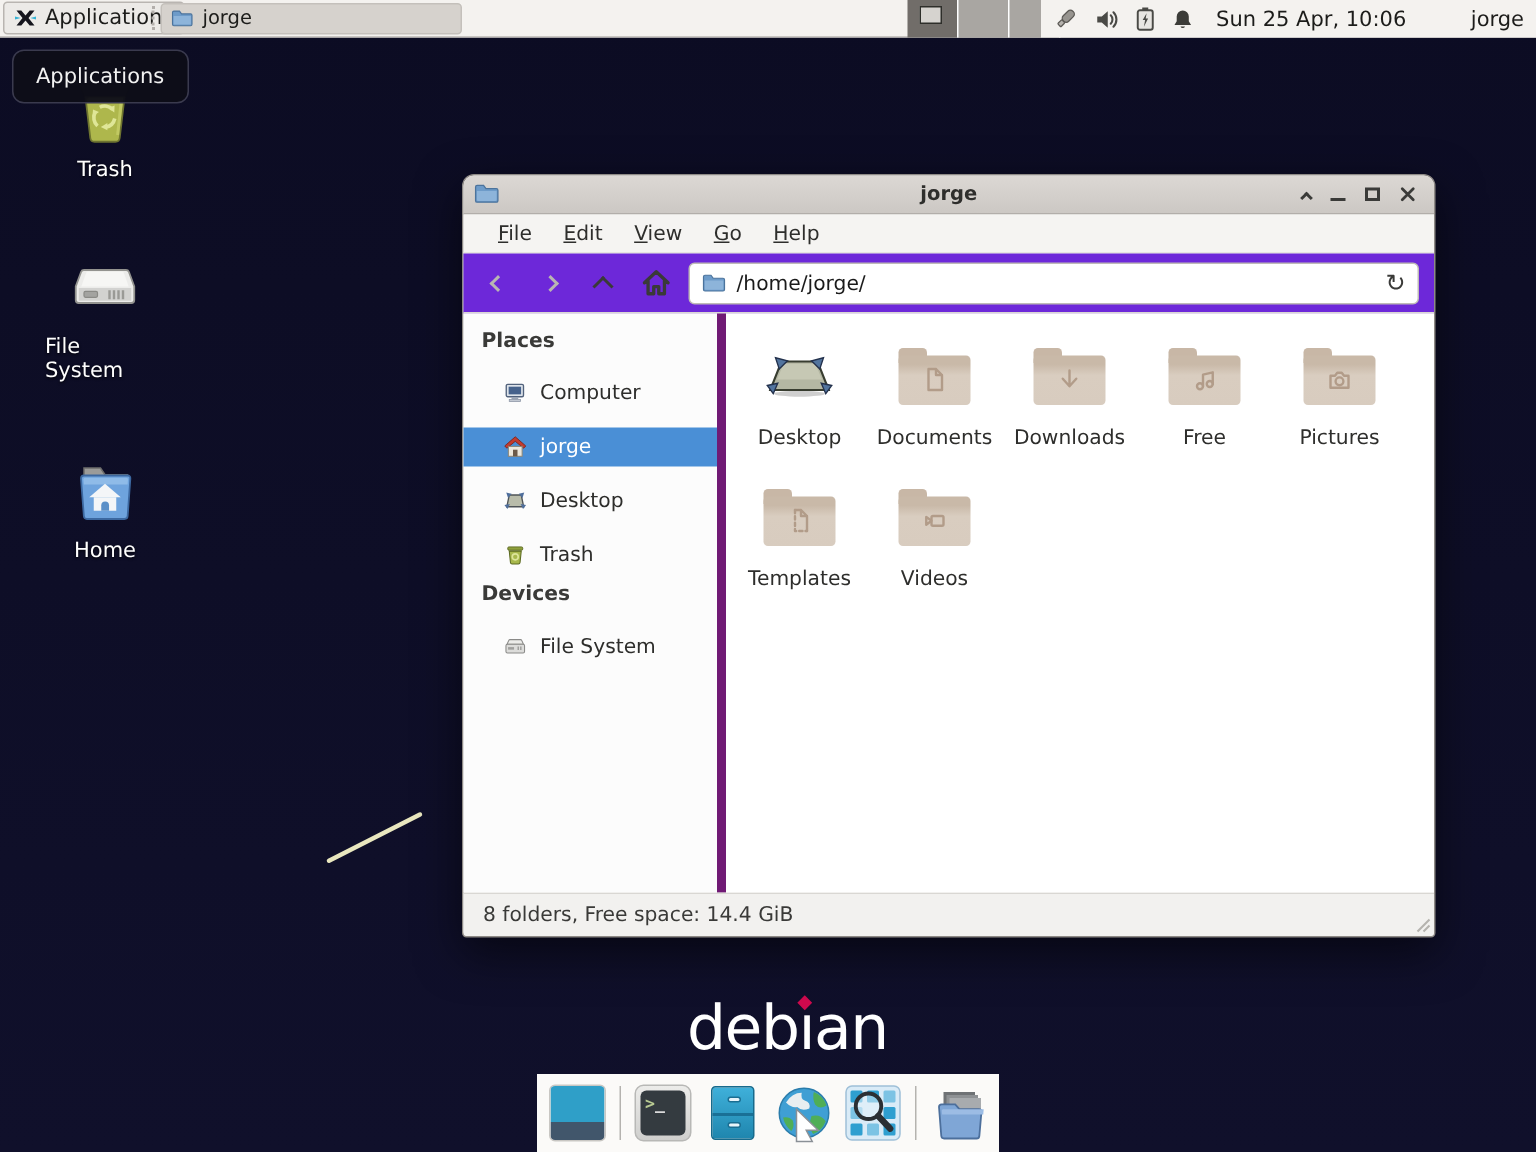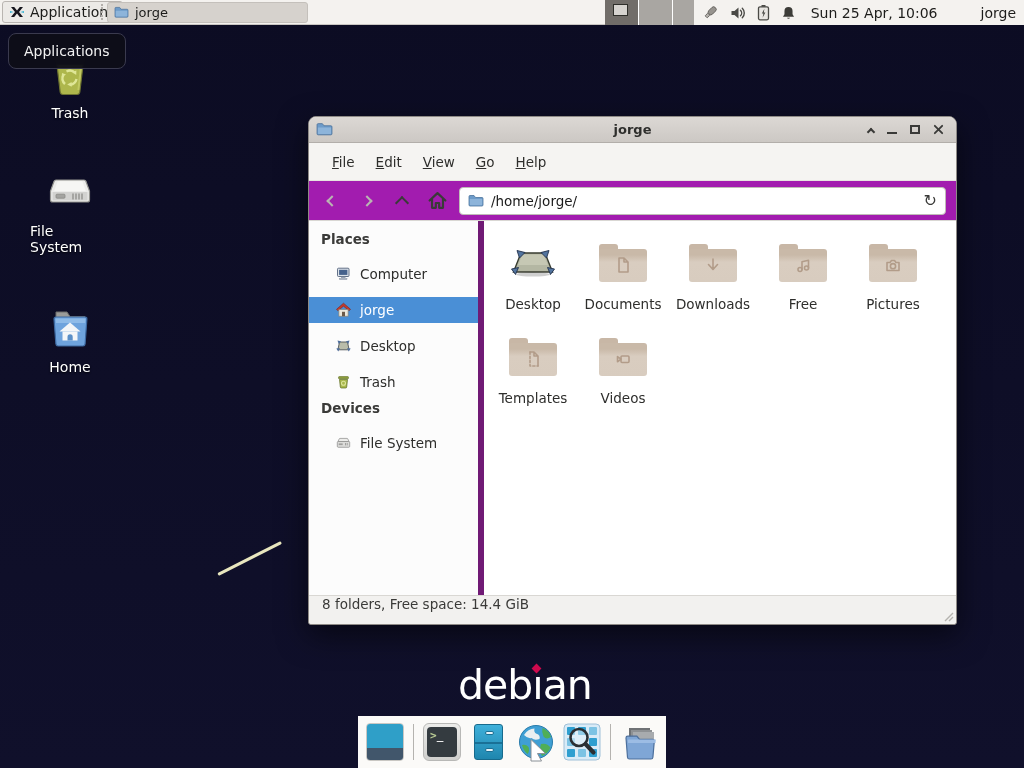--- a/index.html
+++ b/index.html
@@ -38,25 +38,25 @@
   .wbtns { margin-left:auto; display:flex; align-items:center; gap:13px; padding-right:12px; z-index:2; }
   .chev { display:inline-block; width:8px; height:8px; border-top:2px solid #3a3a38; border-right:2px solid #3a3a38; }
   .chev.up { transform:rotate(-45deg); }
   .chev.left { transform:rotate(-135deg); }
   .chev.right { transform:rotate(45deg); }
   .chev.dis { border-color:#b9b6b2; }
   .btn-shade .chev { width:6px; height:6px; }
   .btn-min { width:10px; height:2px; background:#3a3a38; margin-top:7px; }
   .btn-max { width:10px; height:9px; border:2px solid #3a3a38; }
 
-  .menubar { height:38px; display:flex; align-items:center; gap:21px; padding-left:23px; font-size:13.5px; color:#2e2e2c; background:#f5f4f2; border-bottom:1px solid #e6e4e0; flex:none; }
+  .menubar { height:26px; display:flex; align-items:center; gap:21px; padding-left:23px; font-size:13.5px; color:#2e2e2c; background:#f5f4f2; border-bottom:1px solid #e6e4e0; flex:none; }
   .menu-item { display:inline-block; }
   .menu-item::first-letter { text-decoration:underline; }
 
-  .toolbar { height:40px; display:flex; align-items:center; gap:9px; padding:0 10px; background:#a21caf; border-bottom:1px solid #d9d7d3; flex:none; }
+  .toolbar { height:40px; display:flex; align-items:center; gap:9px; padding:0 10px; background:#6d28d9; border-bottom:1px solid #d9d7d3; flex:none; }
   .navbtn { width:26px; height:26px; display:flex; align-items:center; justify-content:center; }
   .pathbar { flex:1; height:28px; background:#fff; border:1px solid #bfbbb7; border-radius:4px; display:flex; align-items:center; gap:7px; padding:0 8px; font-size:13.5px; color:#1a1a1a; }
   .reload { margin-left:auto; font-size:16px; color:#3a3a38; line-height:1; }
 
   .content { flex:1; display:flex; min-height:0; }
   .sidebar { width:175px; background:#fcfcfc; border-right:6px solid #701a75; padding-top:5px; font-size:13.5px; color:#2e2e2c; flex:none; }
   .side-header { font-weight:bold; padding:5px 12px 4px; color:#3a3a38; }
   .side-item { display:flex; align-items:center; gap:8px; height:26px; padding-left:26px;margin-top:10px; }
   .side-item.selected { background:#4a8fd6; color:#fff; }
   .side-item svg { flex:none; display:block; }
@@ -66,21 +66,21 @@
   .cell .icn { width:48px; height:48px; position:relative; }
   .cell .flabel { margin-top:9px; font-size:13.5px; color:#2e2e2c; }
 
   
   .fold { position:absolute; left:0; top:5px; width:48px; height:38px; }
   .fold .tab { position:absolute; top:0; left:0; width:19px; height:10px; background:#c8b7a6; border-radius:3px 3px 0 0; }
   .fold .fbody { position:absolute; top:5px; left:0; width:48px; height:33px; border-radius:3px; background:linear-gradient(#c9b9a8 0%,#c9b9a8 18%,#d9cdc0 40%,#d8ccbf 100%); }
   .fold svg { position:absolute; left:14px; top:11px; }
   .g { fill:none; stroke:#b29c89; stroke-width:1.6; stroke-linecap:round; stroke-linejoin:round; }
 
-  .statusbar { height:29px; background:#f2f1ef; border-top:1px solid #d9d7d3; display:flex; padding:0 13px; font-size:13.5px; color:#3a3a38; flex:none; border-radius:0 0 3px 3px; position:relative; }
+  .statusbar { height:29px; background:#f2f1ef; border-top:1px solid #d9d7d3; display:flex; align-items:center; padding:0 13px; font-size:13.5px; color:#3a3a38; flex:none; border-radius:0 0 3px 3px; position:relative; }
   .grip { position:absolute; right:2px; bottom:2px; }
 
   
   .debian { position:absolute; left:458px; top:663px; font-size:41px; color:#fff; letter-spacing:-1px; line-height:1.1; display:flex; }
   .logo-i { position:relative; }
   .logo-i::after { content:""; position:absolute; left:50%; top:2px; width:7px; height:7px; margin-left:-4px; background:#cf0a4e; transform:rotate(45deg); }
 
   
   .dock { position:absolute; left:358px; top:716px; width:308px; height:52px; background:#fbfaf8; display:flex; align-items:center; gap:9px; padding:0 8px; }
   .dock-sep { width:1px; height:36px; background:#b5b3af; flex:none; }

